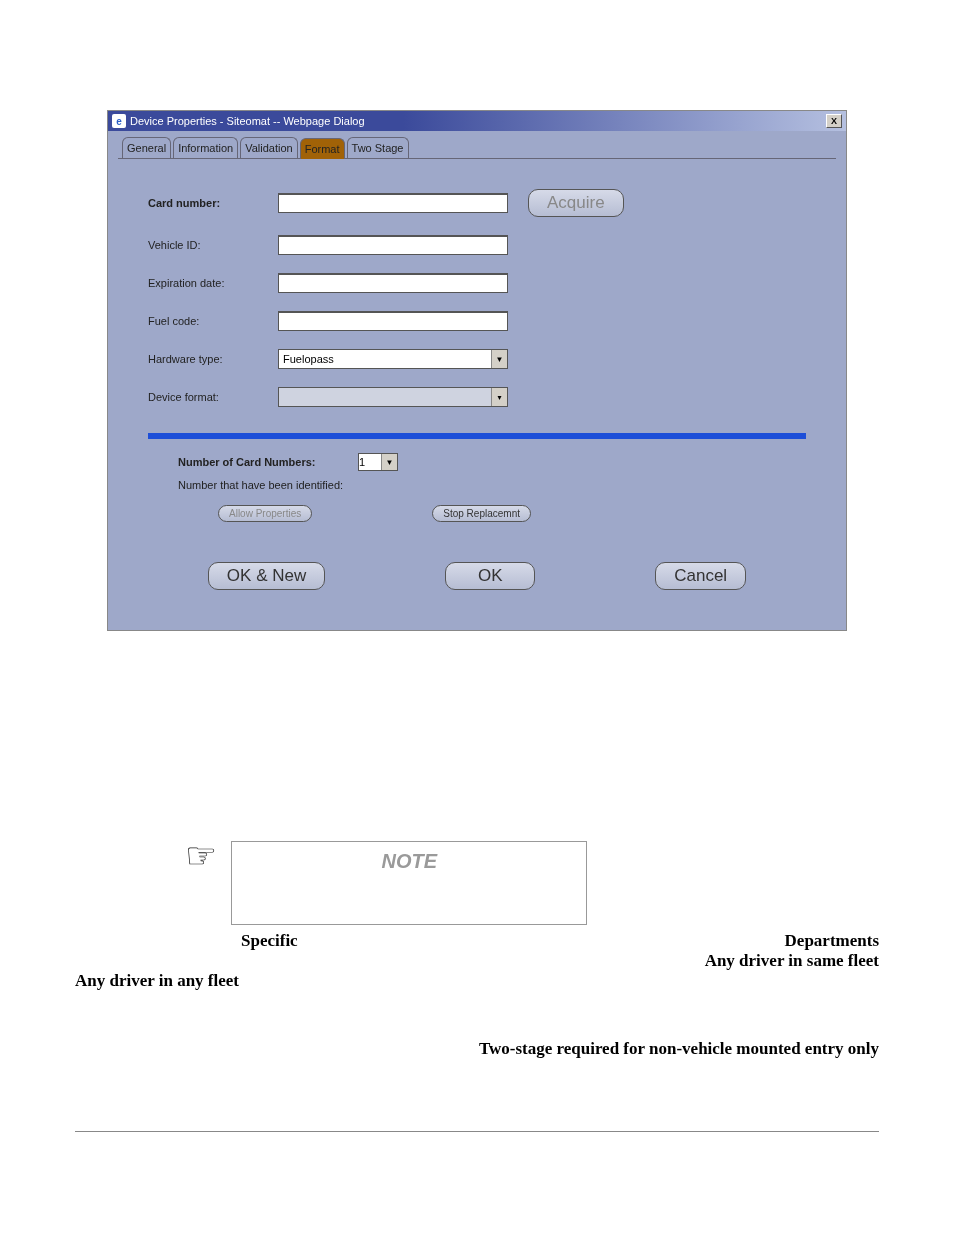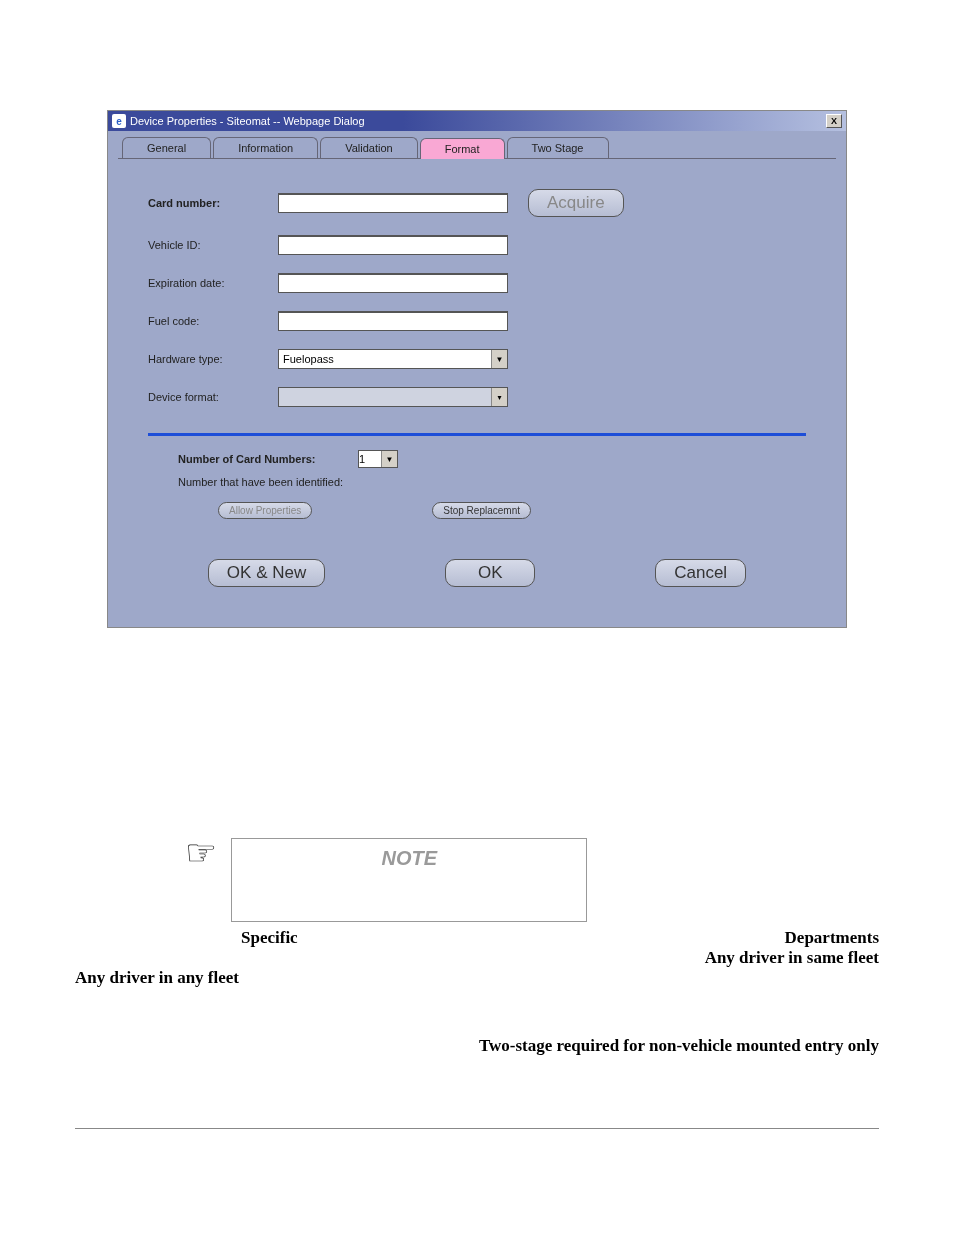--- a/index.html
+++ b/index.html
@@ -10,26 +10,26 @@
   .dialog { width: 740px; margin: 110px auto 0 auto; border: 1px solid #888; background: #9ea8c9; position: relative; }
   .titlebar { height: 20px; background: linear-gradient(to right, #3b4a9b 0%, #3b4a9b 40%, #b5c0e0 100%); color: #fff; font-size: 11px; display: flex; align-items: center; padding: 0 4px; }
   .titlebar .ie-icon { width: 14px; height: 14px; background: #fff; border-radius: 2px; margin-right: 4px; display: inline-flex; align-items: center; justify-content: center; color: #2b5fc7; font-weight: bold; font-size: 10px; }
   .titlebar .spacer { flex: 1; }
   .close-btn { width: 16px; height: 14px; background: #d4d0c8; border: 1px solid #fff; border-right-color: #555; border-bottom-color: #555; font-size: 9px; display: flex; align-items: center; justify-content: center; color: #000; font-family: Arial; font-weight: bold; cursor: pointer; }
 
   .dialog-body { background: #9ea8c9; padding: 6px 10px 30px 10px; }
 
   
   .tabs { display: flex; gap: 2px; border-bottom: 1px solid #667; padding-left: 4px; }
-  .tab { background: #9ea8c9; border: 1px solid #667; border-bottom: none; border-radius: 6px 6px 0 0; padding: 4px 24px; font-size: 11px; color: #222; cursor: pointer; }
-  .tab.active { background: #f9a8d4; position: relative; top: 1px; }
+  .tab { background: #9ea8c9; border: 1px solid #667; border-bottom: none; border-radius: 6px 6px 0 0; padding: 4px 4px; font-size: 11px; color: #222; cursor: pointer; }
+  .tab.active { background: #a16207; position: relative; top: 1px; }
 
   
   .form-region { padding: 30px 30px 10px 30px; }
-  .group1 { padding-bottom: 20px; border-bottom: 3px solid #1d4ed8; }
+  .group1 { padding-bottom: 20px; border-bottom: 6px solid #1d4ed8; }
   .row { display: flex; align-items: center; margin-bottom: 18px; }
   .lbl { width: 130px; font-size: 11px; color: #222; }
   .lbl.bold { font-weight: bold; }
   .text-input { width: 230px; height: 20px; border: 1px solid #555; border-top: 2px solid #555; background: #fff; padding: 0 4px; font-size: 11px; }
   .select-input { width: 230px; height: 20px; border: 1px solid #555; background: #fff; font-size: 11px; padding: 0 0 0 4px; }
   .select-input.disabled { background: #cfd3e0; }
   .small-select { width: 40px; height: 18px; border: 1px solid #555; background: #fff; font-size: 11px; }
   .pill-btn { border: 1px solid #555; border-radius: 10px; padding: 3px 18px; font-size: 17px; color: #333; background: linear-gradient(#d6dae8, #b6bdd3); cursor: pointer; }
   .pill-btn.disabled { color: #888; cursor: default; }
   .pill-btn.small { padding: 2px 10px; font-size: 10px; border-radius: 9px; }

